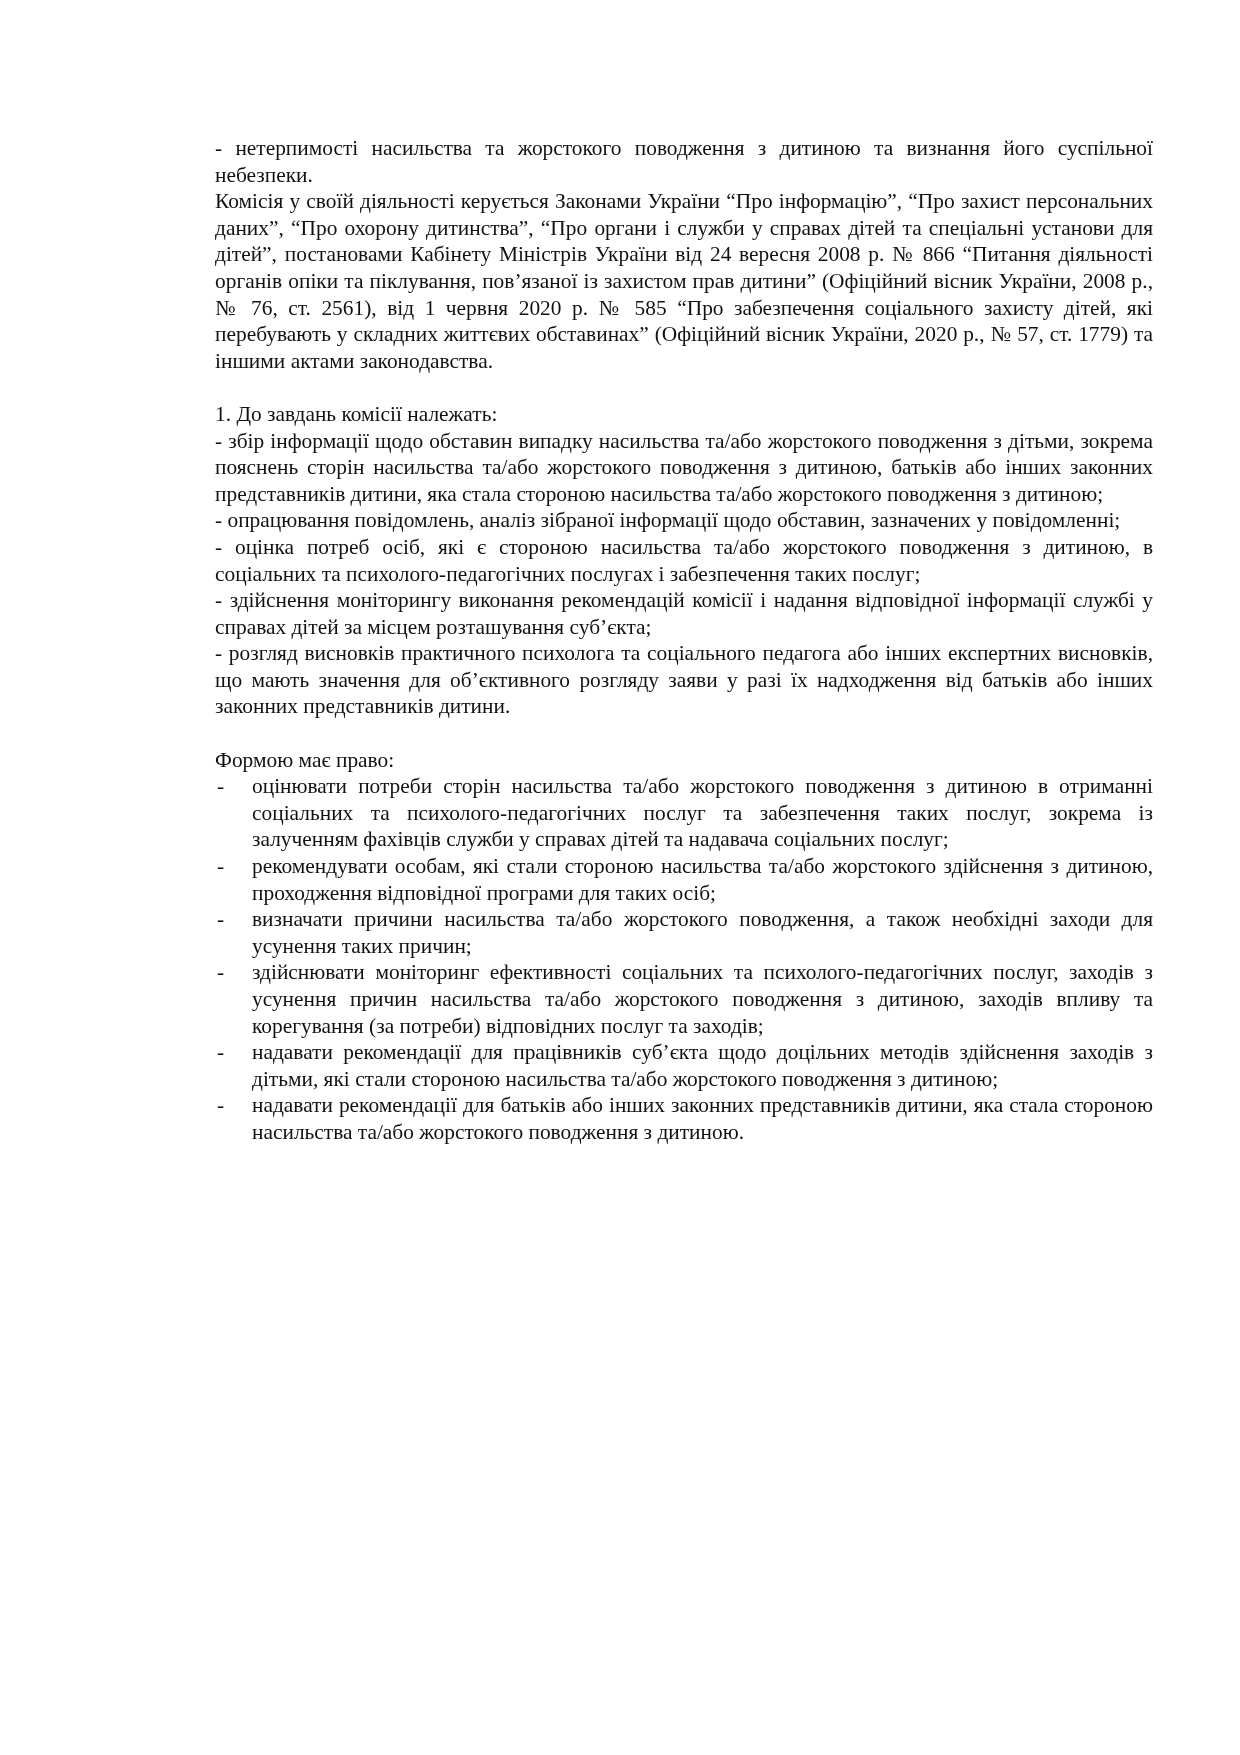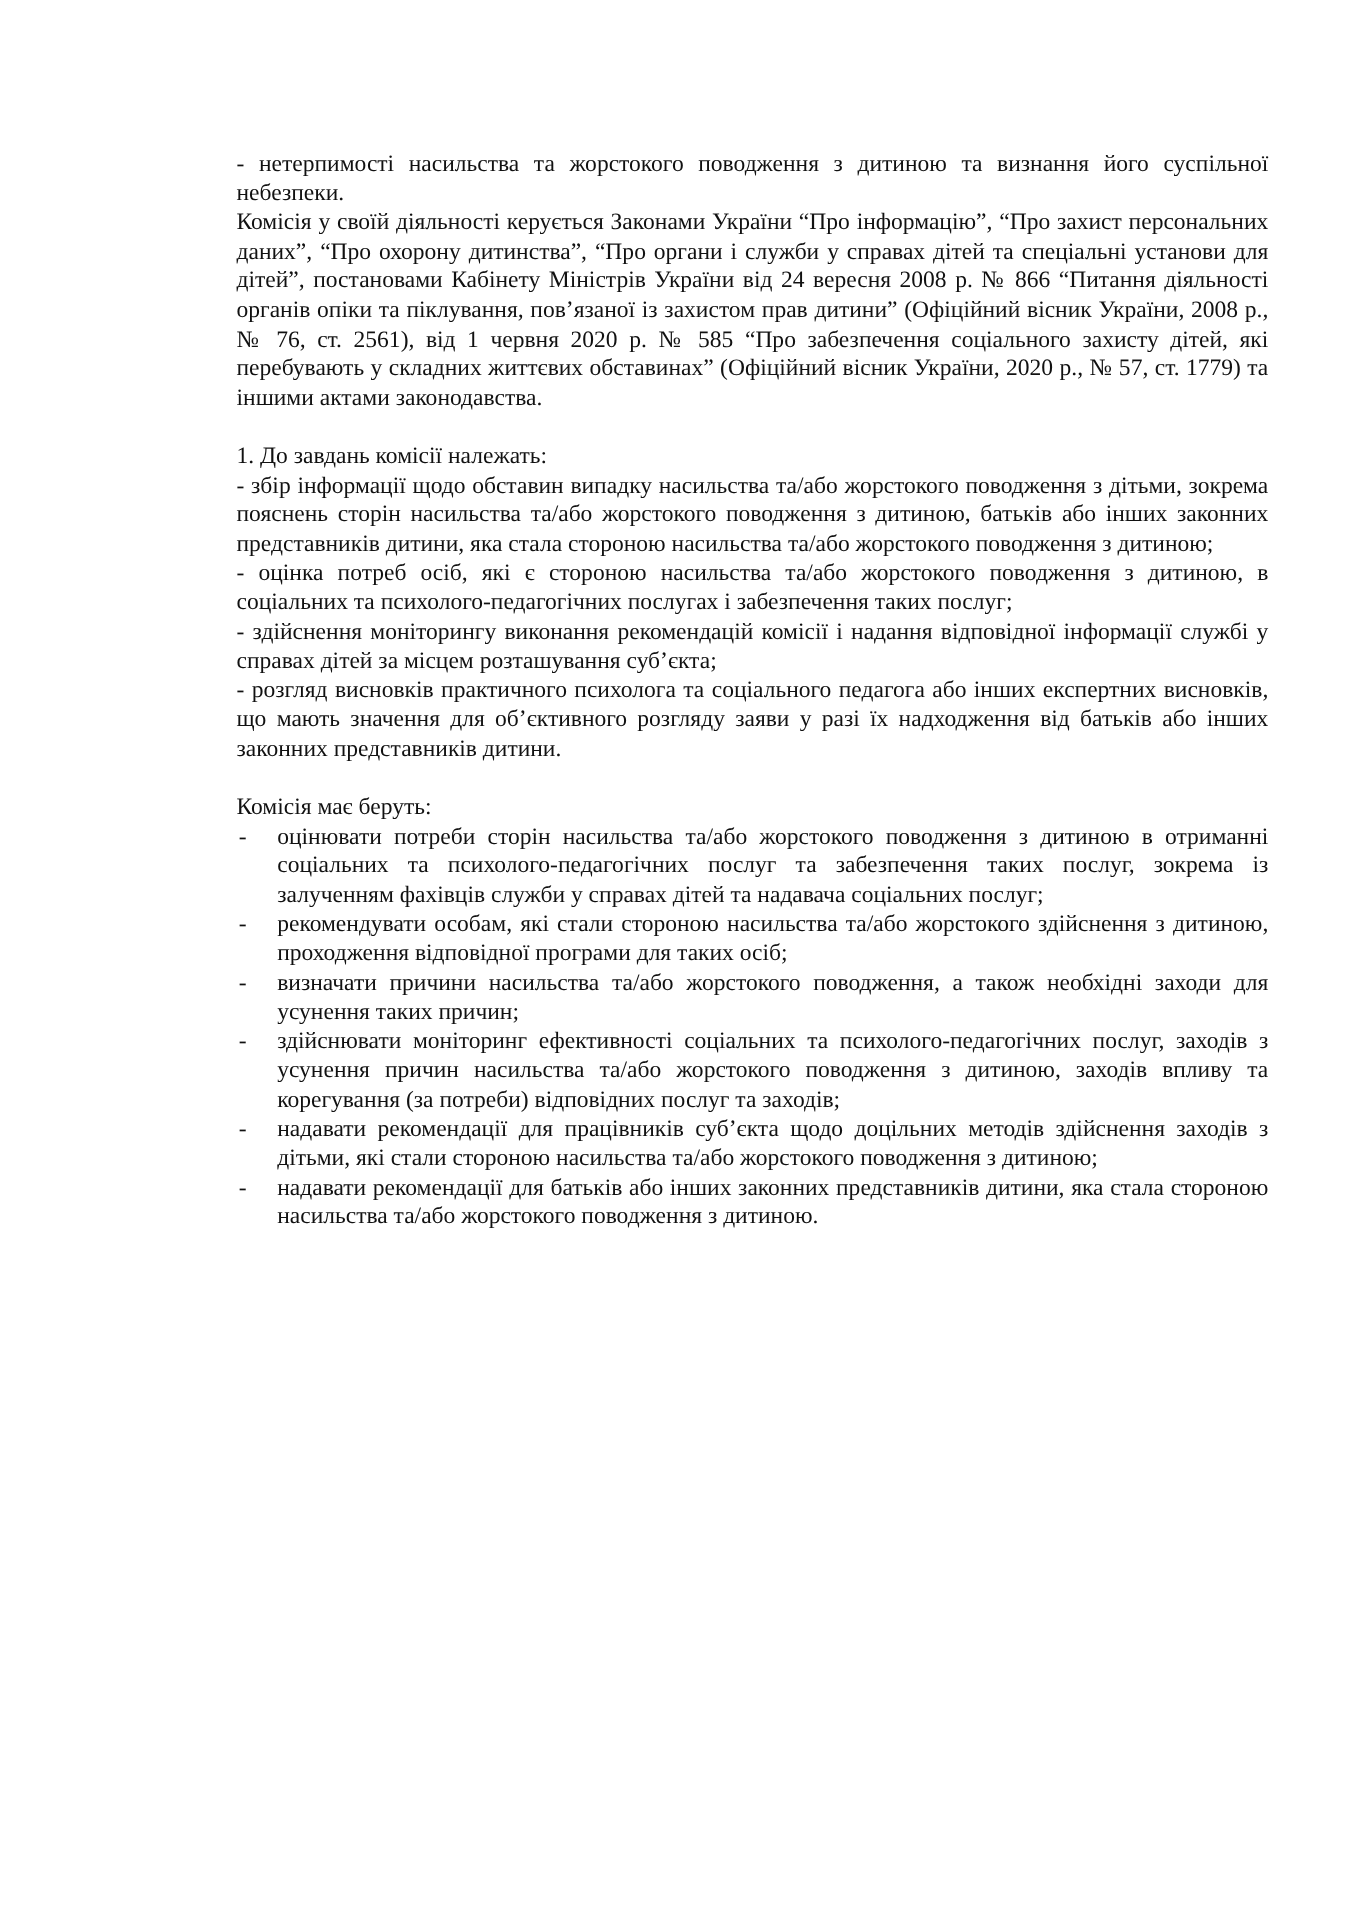--- a/index.html
+++ b/index.html
@@ -67,27 +67,28 @@
 <div class="page">
   <div class="content">
 
     <p class="dash-para">-  нетерпимості насильства та жорстокого поводження з дитиною та визнання його суспільної небезпеки.</p>
     <p>Комісія у своїй діяльності керується Законами України “Про інформацію”, “Про захист персональних даних”, “Про охорону дитинства”, “Про органи і служби у справах дітей та спеціальні установи для дітей”, постановами Кабінету Міністрів України від 24 вересня 2008 р. № 866 “Питання діяльності органів опіки та піклування, пов’язаної із захистом прав дитини” (Офіційний вісник України, 2008 р., № 76, ст. 2561), від 1 червня 2020 р. № 585 “Про забезпечення соціального захисту дітей, які перебувають у складних життєвих обставинах” (Офіційний вісник України, 2020 р., № 57, ст. 1779) та іншими актами законодавства.</p>
 
     <div class="gap"></div>
 
     <p>1. До завдань комісії належать:</p>
     <p>- збір інформації щодо обставин випадку насильства та/або жорстокого поводження з дітьми, зокрема пояснень сторін насильства та/або жорстокого поводження з дитиною, батьків або інших законних представників дитини, яка стала стороною насильства та/або жорстокого поводження з дитиною;</p>
+    <p>- опрацювання повідомлень, аналіз зібраної інформації щодо обставин, зазначених у повідомленні;</p>
     <p>- оцінка потреб осіб, які є стороною насильства та/або жорстокого поводження з дитиною, в соціальних та психолого-педагогічних послугах і забезпечення таких послуг;</p>
     <p>- здійснення моніторингу виконання рекомендацій комісії і надання відповідної інформації службі у справах дітей за місцем розташування суб’єкта;</p>
     <p>- розгляд висновків практичного психолога та соціального педагога або інших експертних висновків, що мають значення для об’єктивного розгляду заяви у разі їх надходження від батьків або інших законних представників дитини.</p>
 
     <div class="gap"></div>
 
-    <p>Комісія має беруть:</p>
+    <p>Формою має право:</p>
     <ul class="rights-list">
       <li>
         <span class="bullet">-</span>
         <span>оцінювати потреби сторін насильства та/або жорстокого поводження з дитиною в отриманні соціальних та психолого-педагогічних послуг та забезпечення таких послуг, зокрема із залученням фахівців служби у справах дітей та надавача соціальних послуг;</span>
       </li>
       <li>
         <span class="bullet">-</span>
         <span>рекомендувати особам, які стали стороною насильства та/або жорстокого здійснення з дитиною, проходження відповідної програми для таких осіб;</span>
       </li>
       <li>

